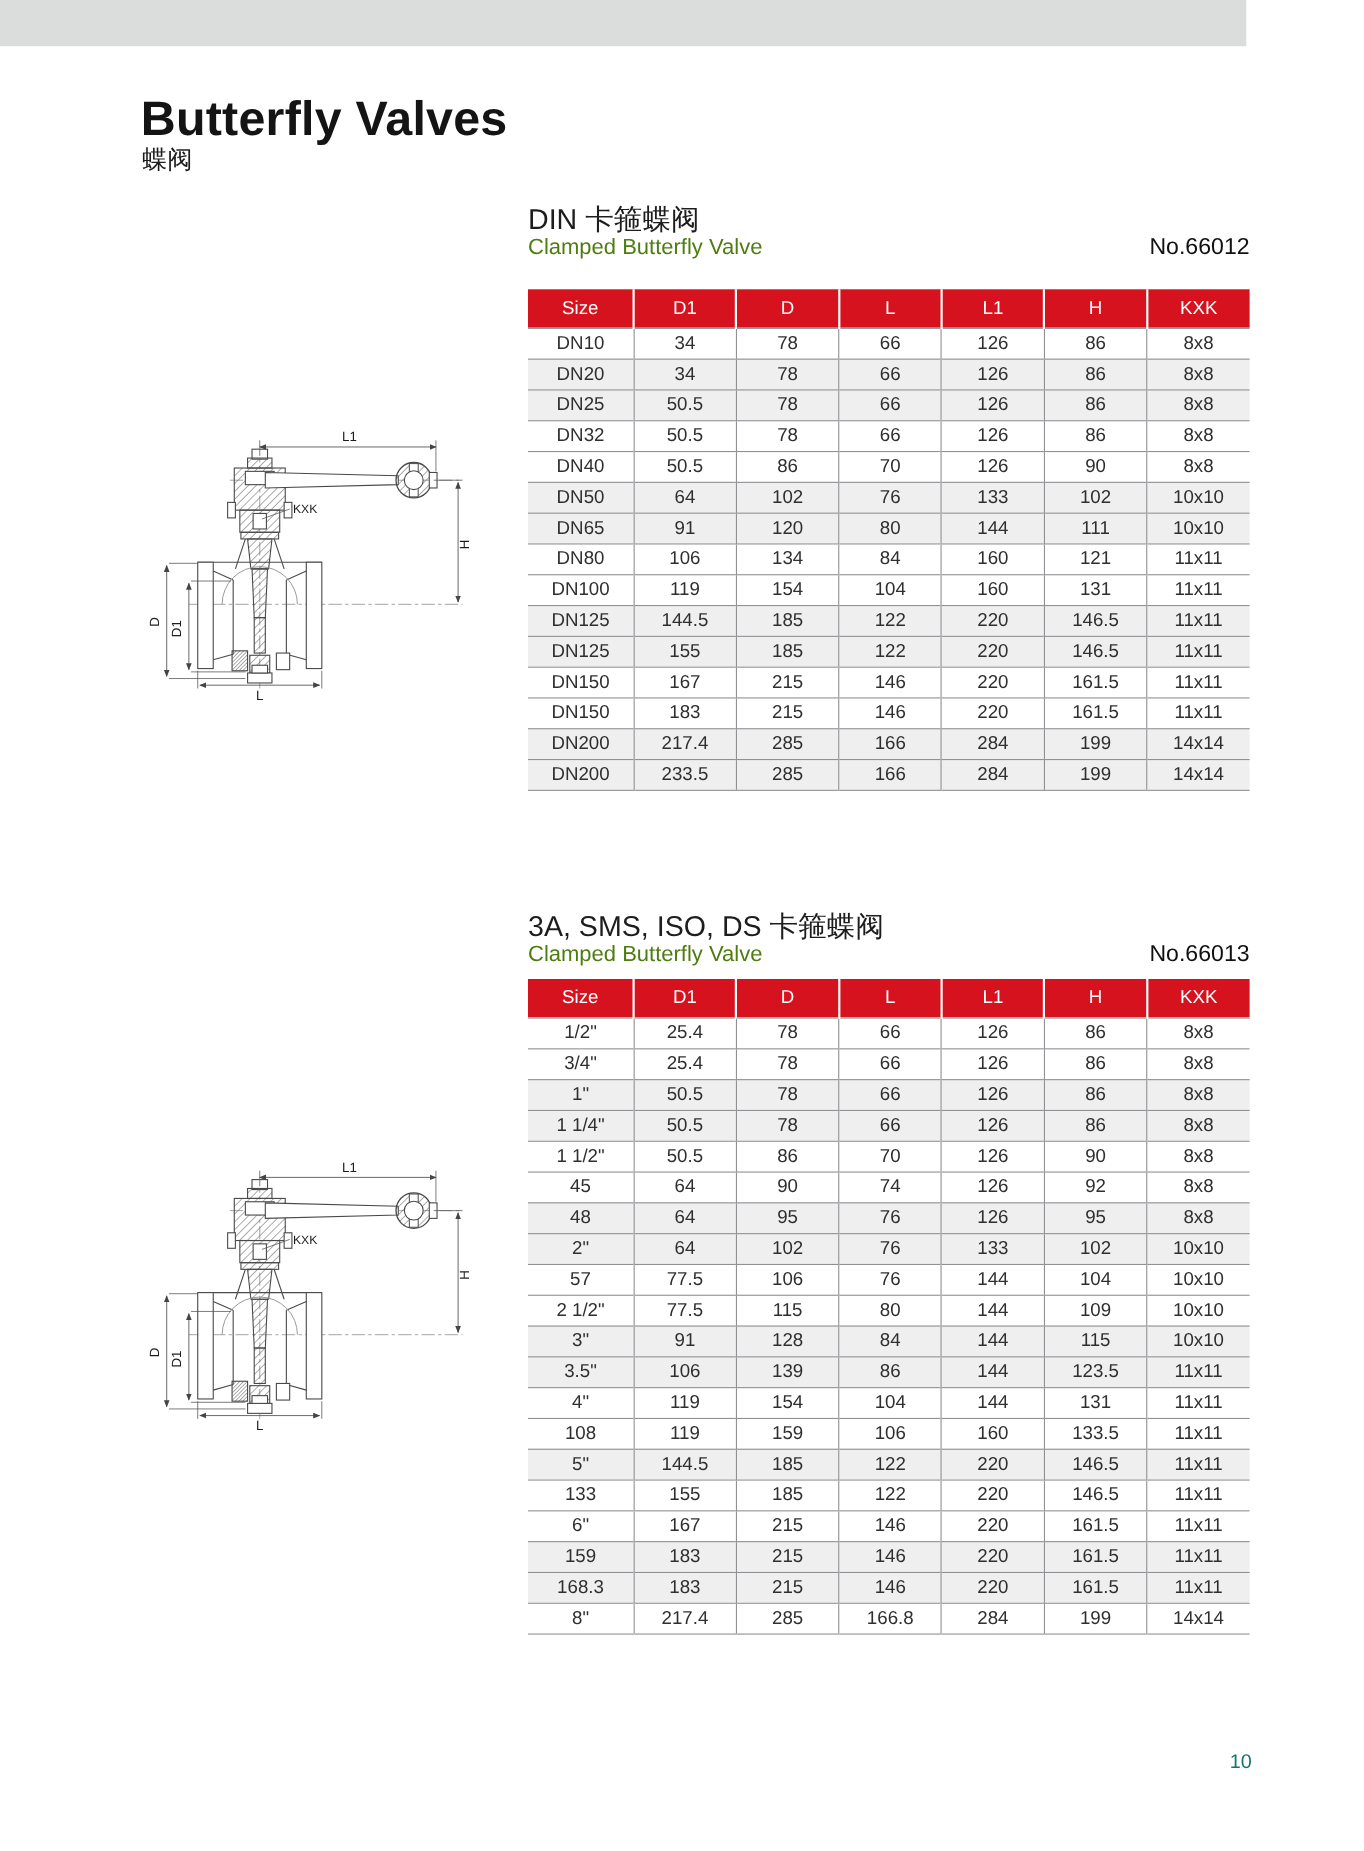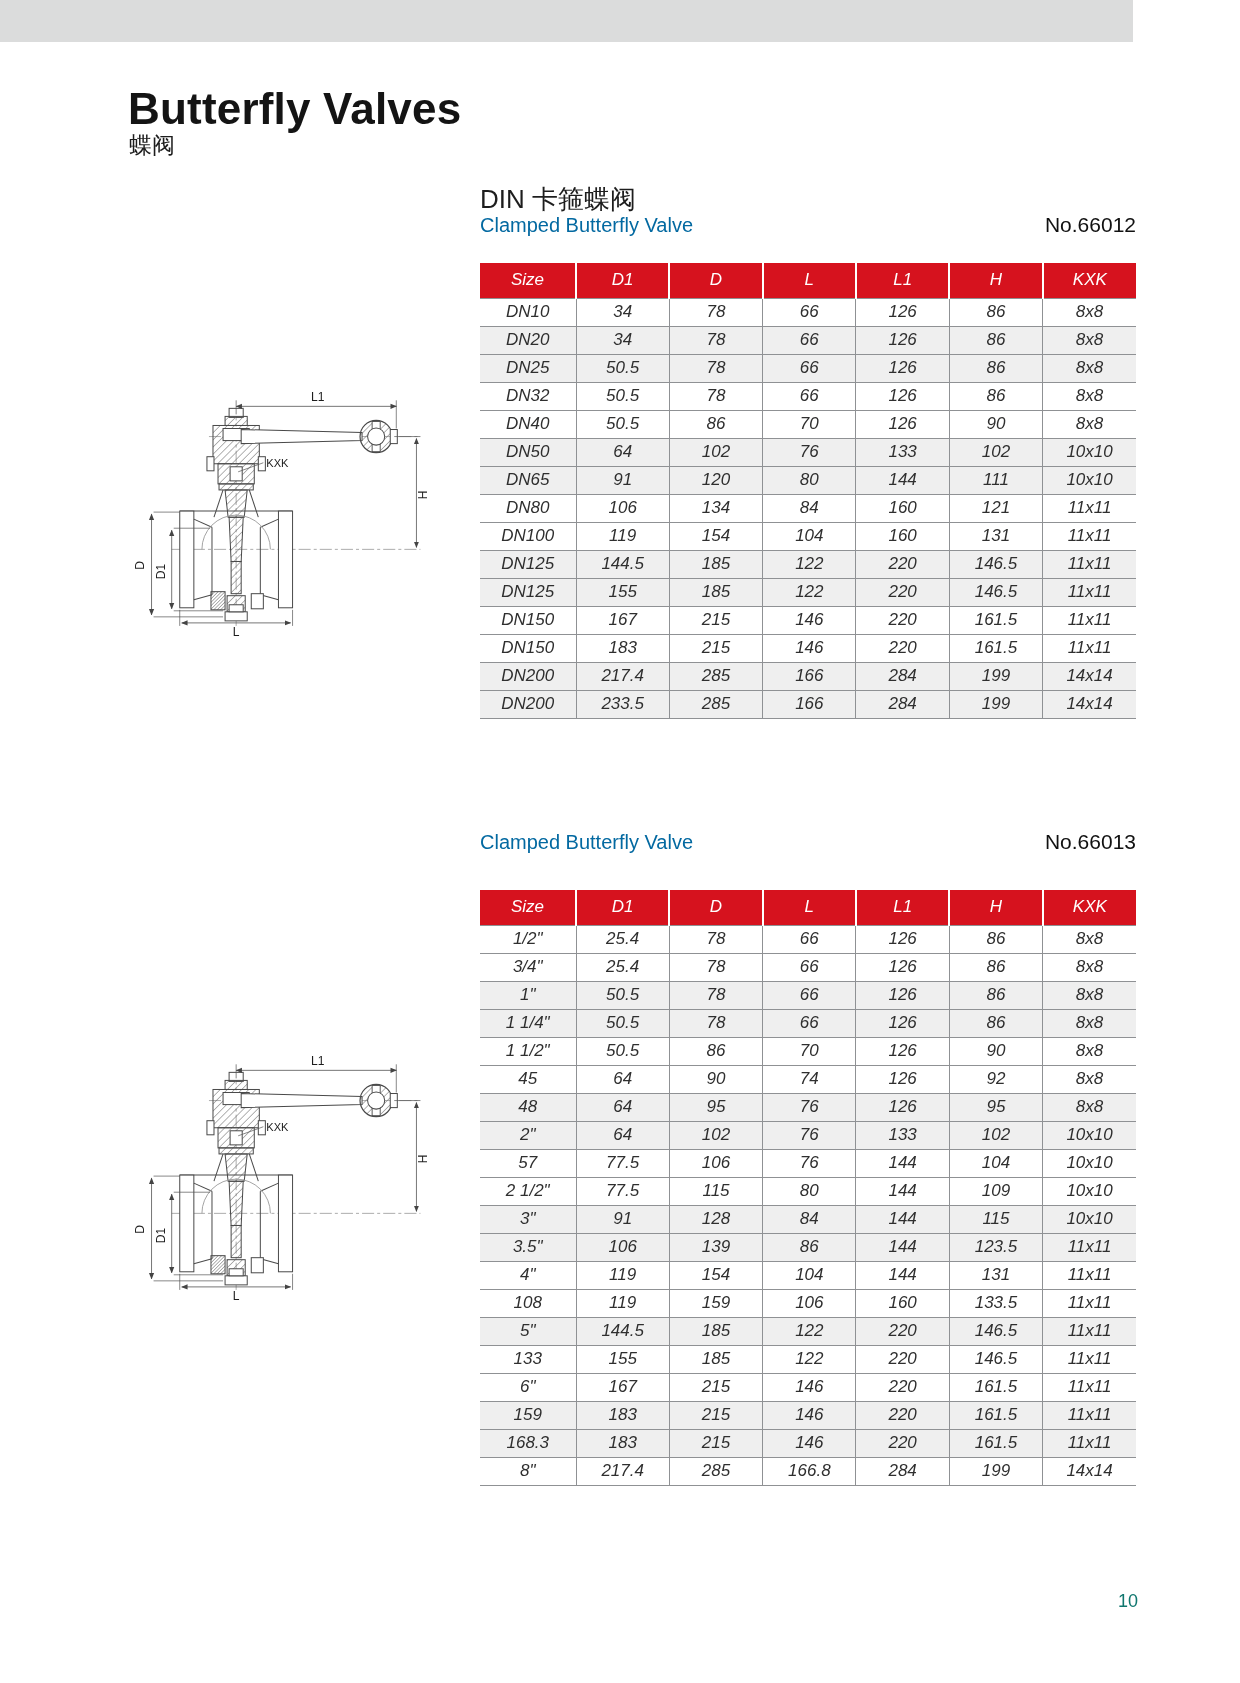--- a/index.html
+++ b/index.html
@@ -25,26 +25,26 @@
   .subtitle {
     position:absolute; left:129px; top:130px;
     font-size:23px; color:#1d1d1d;
   }
   .section {
     position:absolute; left:480px; width:656px;
   }
   .sec1 { top:186px; }
   .sec2 { top:829px; }
   .sec-cn { font-size:26px; line-height:26px; color:#1d1d1d; }
-  .sec-en { font-size:20px; line-height:26px; color:#0369a1; }
+  .sec-en { font-size:20px; line-height:26px; color:#4d7c0f; }
   .model {
     position:absolute; right:0; bottom:1px;
     font-size:21px; font-weight:400; color:#111;
   }
-  .tblwrap { position:absolute; left:480px;font-style:italic; }
+  .tblwrap { position:absolute; left:480px; }
   .tbl1 { top:263px; }
   .tbl2 { top:890px; }
   table {
     border-collapse:collapse; table-layout:fixed;
     width:656px; font-size:17px;
   }
   th {
     background:#d6121e; color:#ffffff; font-weight:400;
     height:35px; text-align:center;
     border-left:2px solid #ffffff;
@@ -231,20 +231,21 @@
             <td>166</td>
             <td>284</td>
             <td>199</td>
             <td>14x14</td>
           </tr>
         </tbody>
       </table>
   </div>
 
   <div class="section sec2">
+    <div class="sec-cn">3A, SMS, ISO, DS 卡箍蝶阀</div>
     <div class="sec-en">Clamped Butterfly Valve</div>
     <div class="model">No.66013</div>
   </div>
 
   <div class="tblwrap tbl2">
     <table>
         <thead>
           <tr>
             <th>Size</th>
             <th>D1</th>

